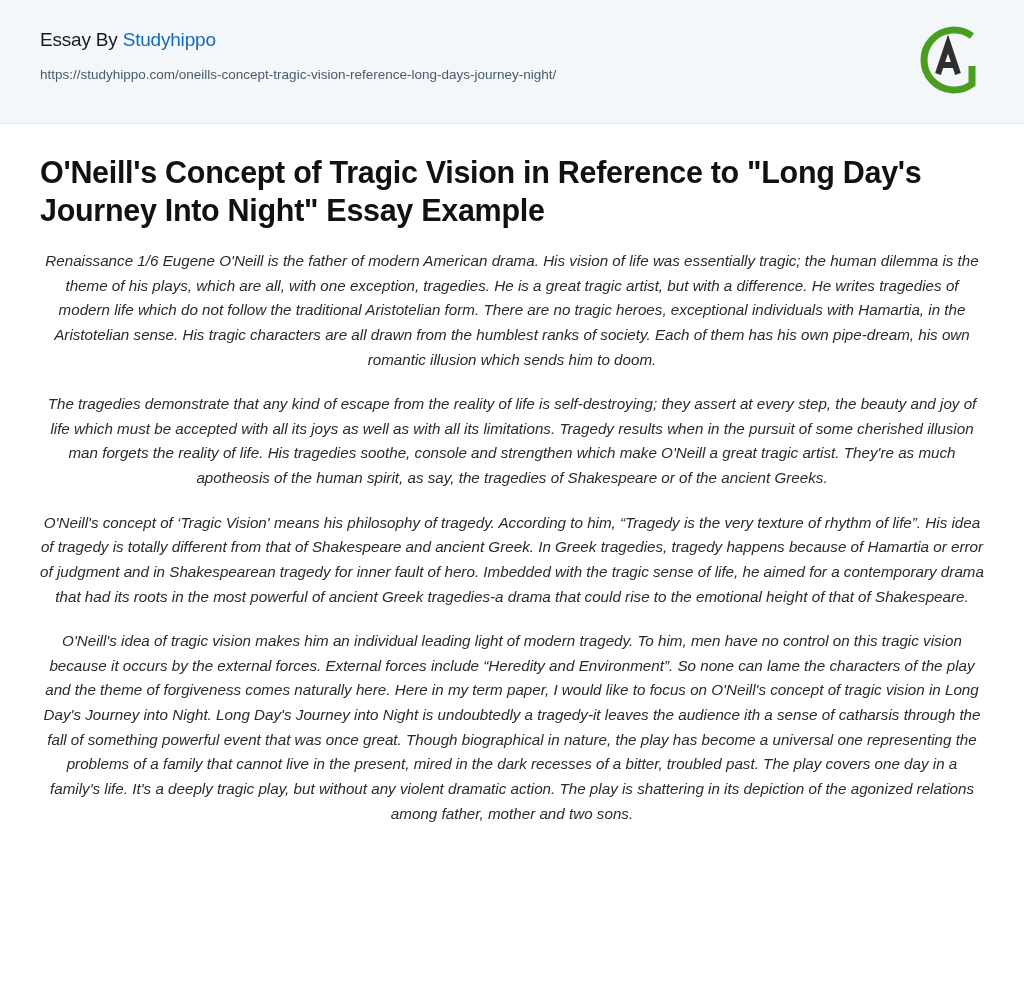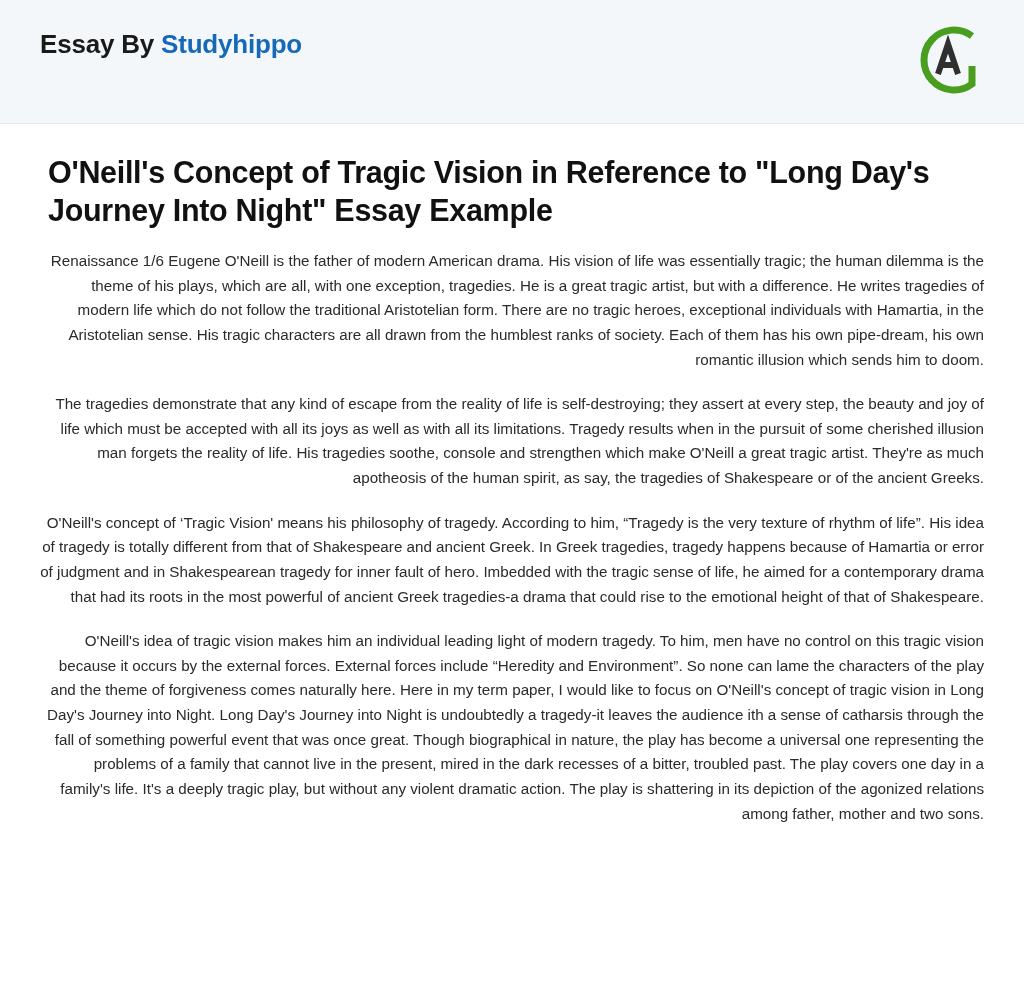--- a/index.html
+++ b/index.html
@@ -17,22 +17,22 @@
 
   
   .page-header {
     position: relative;
     background: #f4f7fa;
     border-bottom: 1px solid #e2e8ee;
     padding: 30px 40px 22px 40px;
     height: 124px;
   }
   .site-brand {
-    font-size: 26px;
-    font-weight: bold;
+    font-size: 19px;
+    font-weight: normal;
     letter-spacing: -0.2px;
     line-height: 1.1;
     margin: 0 0 16px 0;
     color: #1a1a1a;
   }
   .site-brand .brand-accent {
     color: #1669b8;
   }
   .source-url {
     font-size: 13.5px;
@@ -52,44 +52,46 @@
 
   
   .article {
     padding: 30px 40px 10px 40px;
   }
   .article-title {
     font-size: 30.5px;
     line-height: 1.23;
     font-weight: bold;
     color: #111111;
-    margin: 0 0 20px 8px;
+    margin: 0 0 20px 0;
     letter-spacing: -0.3px;
   }
   .article-body p {
     font-size: 15.2px;
     line-height: 1.62;
     color: #2b2b2b;
     margin: 0 0 20px 0;
-    text-align: right;
+    text-align: center;
+    font-style: italic;
   }
   .article-body p:last-child {
     margin-bottom: 0;
   }
 
   
   .fade-cut {
     position: relative;
   }
 </style>
 </head>
 <body>
 
 <div class="page-header">
   <h1 class="site-brand"><span>Essay By </span><span class="brand-accent">Studyhippo</span></h1>
+  <a class="source-url" href="#">https://studyhippo.com/oneills-concept-tragic-vision-reference-long-days-journey-night/</a>
   <div class="logo-badge">
     <svg width="76" height="76" viewBox="0 0 76 76" aria-hidden="true">
       <path d="M62 14 A30 30 0 1 0 62 62 L62 44" fill="none" stroke="#4a9e1f" stroke-width="7" stroke-linecap="butt"></path>
       <path d="M28 52 L38 22 L48 52" fill="none" stroke="#2f2f2f" stroke-width="6" stroke-linejoin="miter"></path>
       <path d="M32.5 43 L43.5 43" fill="none" stroke="#2f2f2f" stroke-width="6"></path>
     </svg>
   </div>
 </div>
 
 <div class="article">

